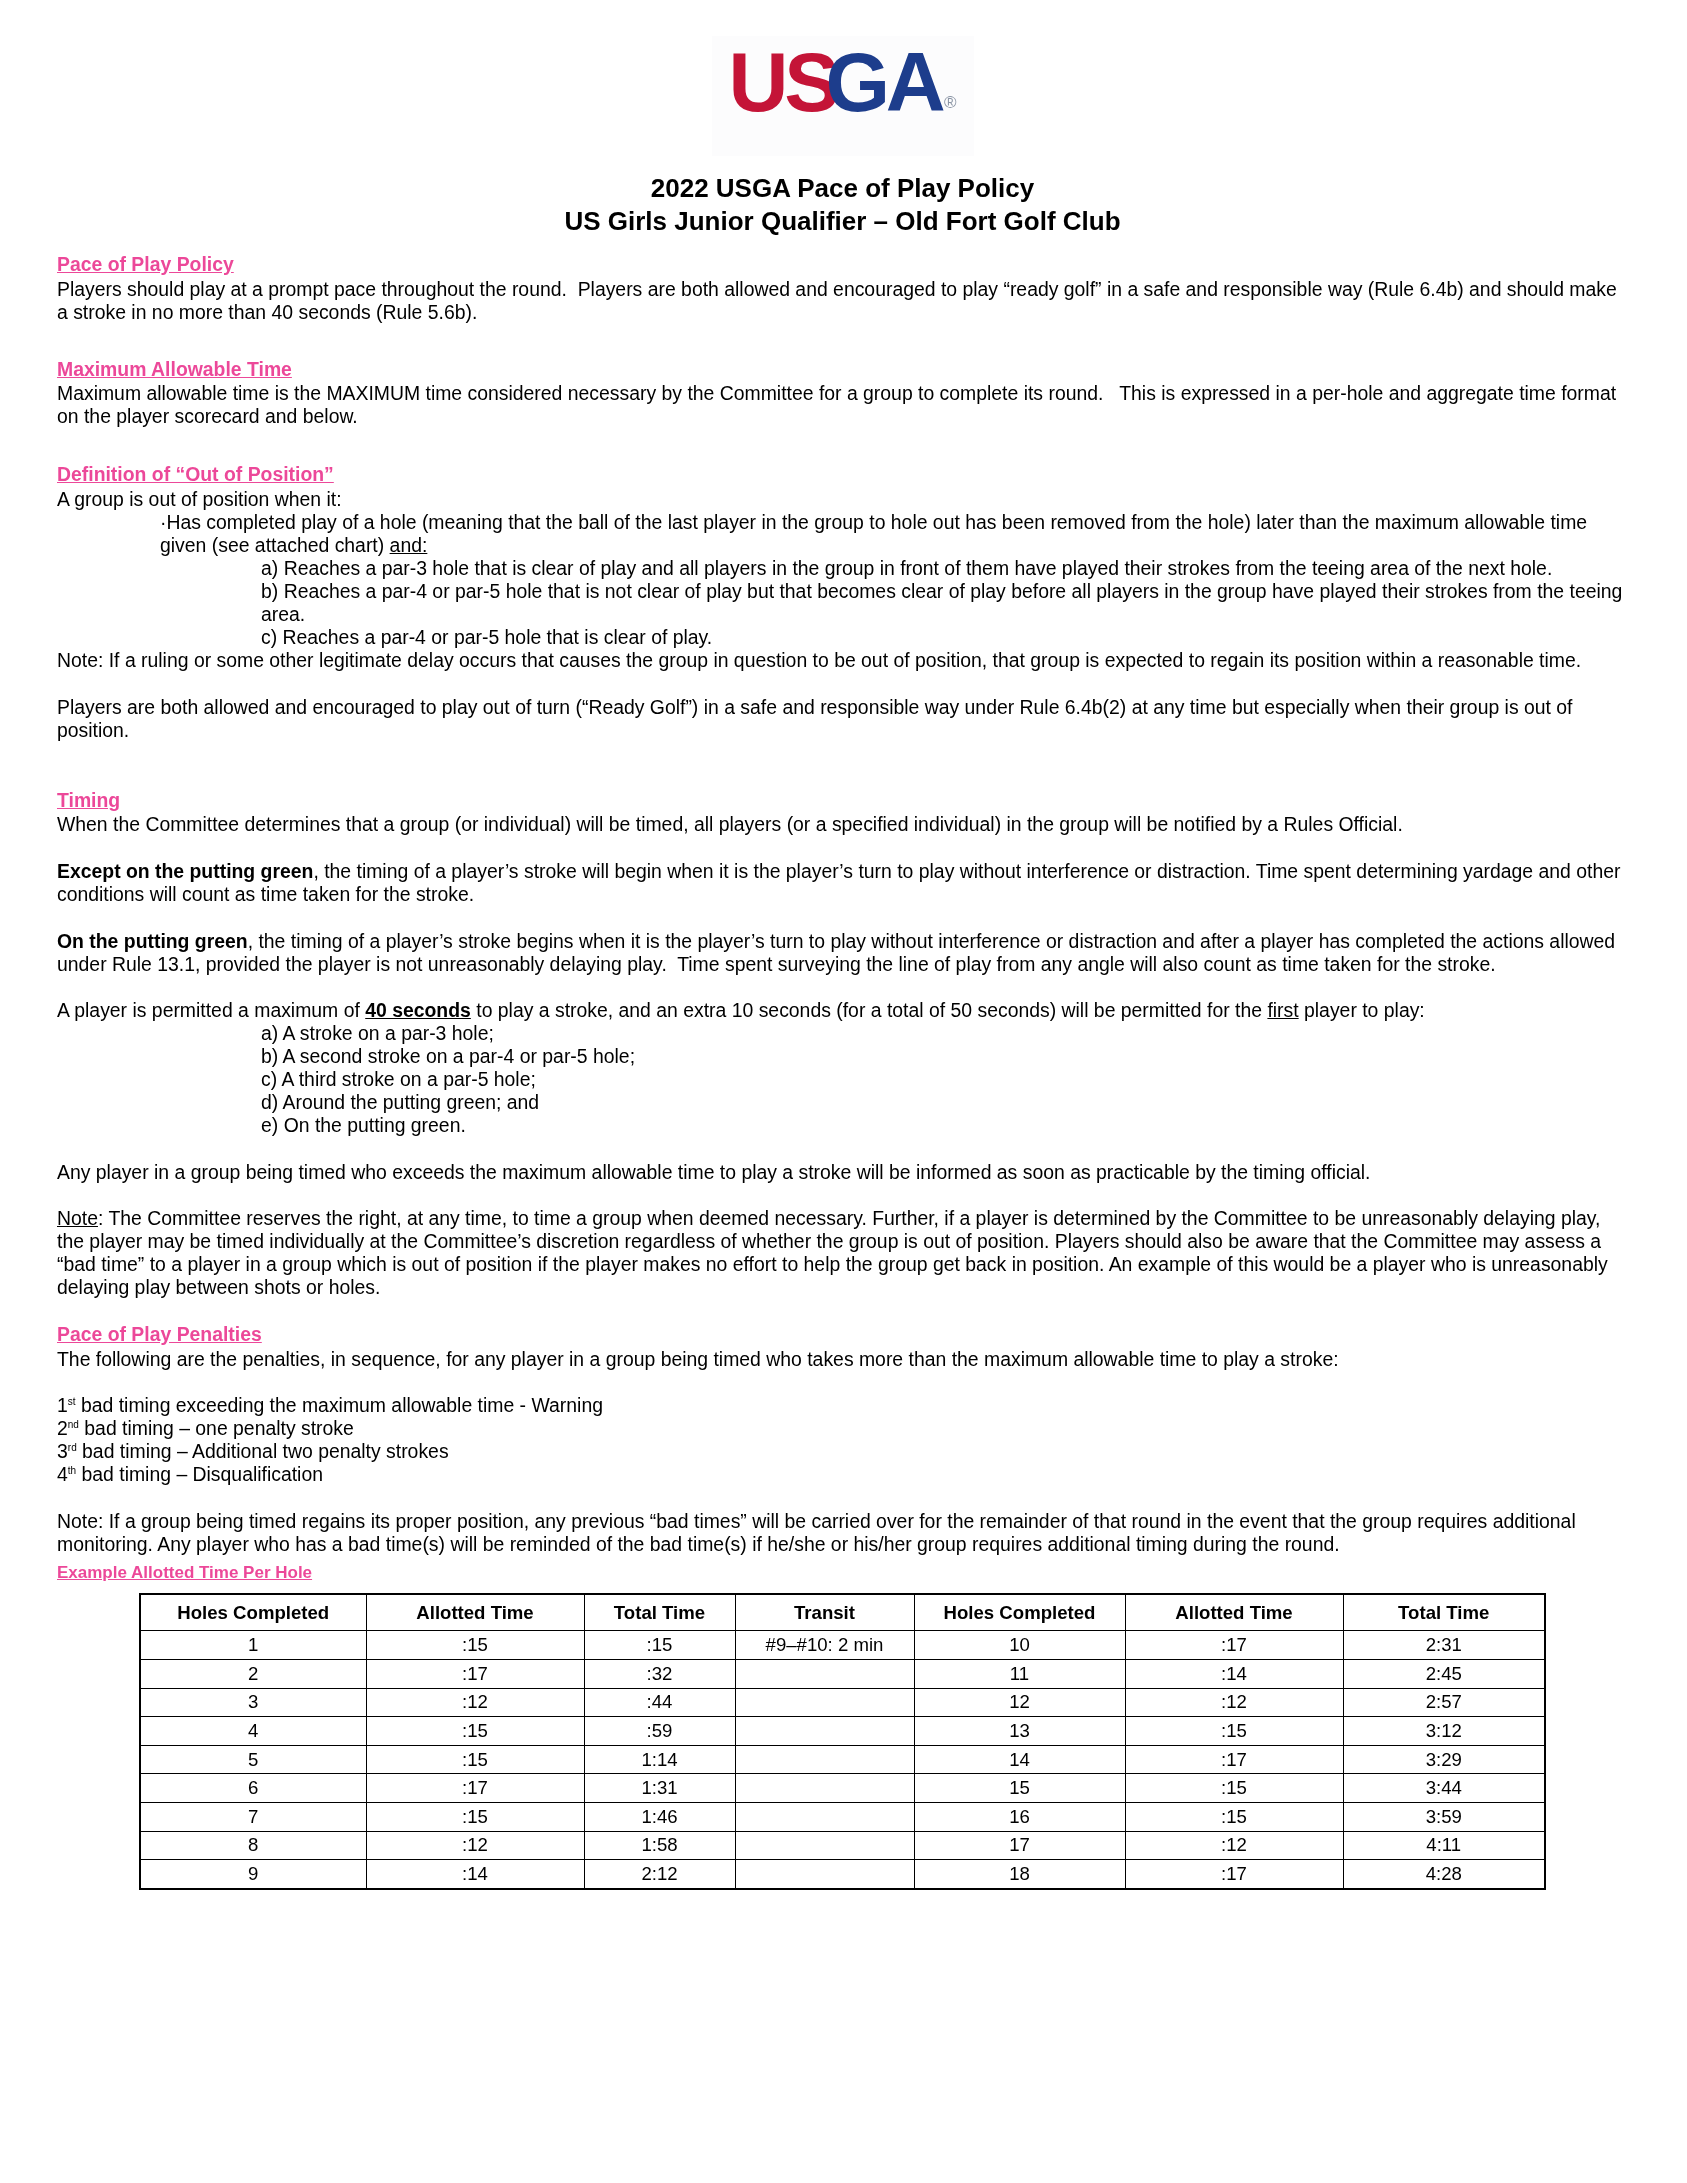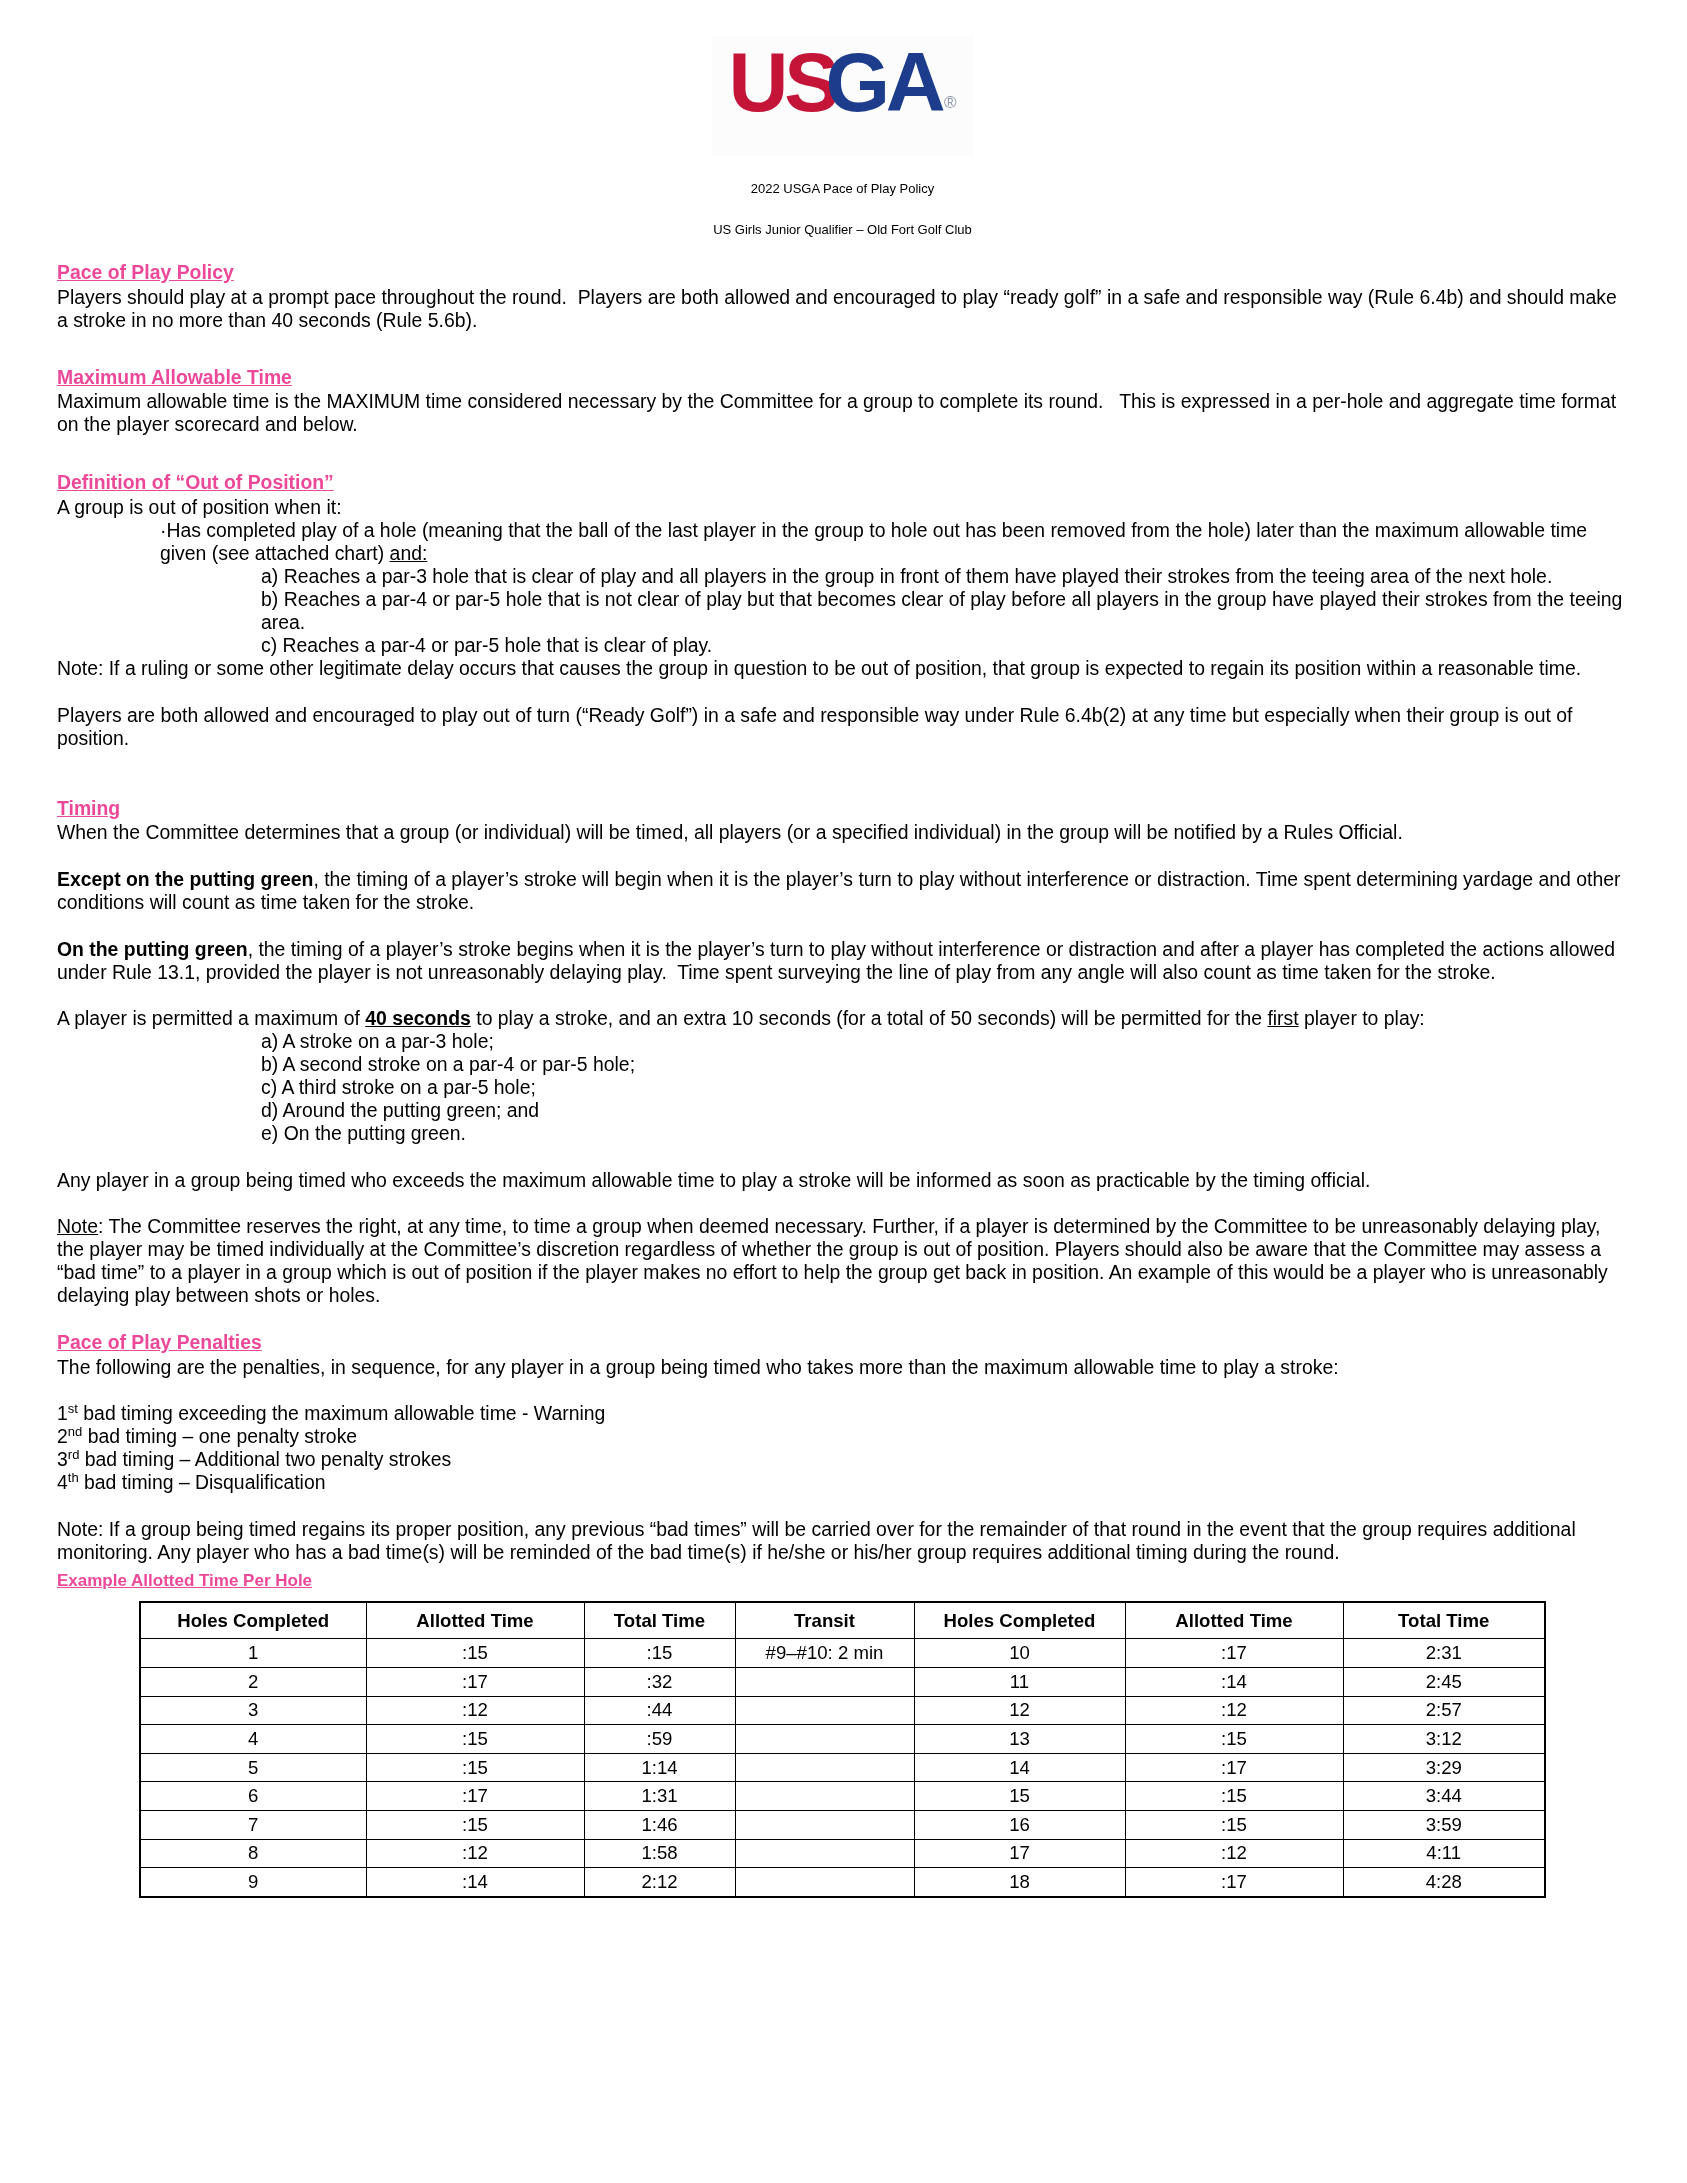--- a/index.html
+++ b/index.html
@@ -12,33 +12,33 @@
   .logo-wrap{
     width:262px;margin:0 auto;text-align:center;background:#fcfcfd;
     padding:3.4px 0 5px 0;line-height:88px;white-space:nowrap;
   }
   .logo-letters{font-weight:bold;font-size:83px;letter-spacing:-4.2px;}
   .logo-us{color:#c41437;}
   .logo-ga{color:#1d3d8c;margin-left:-10px;}
   .logo-reg{color:#8b95a5;font-size:17px;letter-spacing:0;vertical-align:3.4px;margin-left:2.5px;}
   
   .title-block{margin-top:20px;}
-  .title{margin:16px;text-align:center;font-weight:normal;font-size:13px;line-height:25px;}
+  .title{margin:8px;text-align:center;font-weight:bold;font-size:26px;line-height:25px;}
   
   .heading{
     margin:0;font-weight:bold;font-size:19.4px;line-height:23px;
     color:#ec4899;text-decoration:underline;
   }
   .heading.small{font-size:17px;line-height:21px;margin-top:6px;}
   
   .body{margin:0;font-size:19.4px;line-height:23px;white-space:pre-wrap;}
   .indent1{margin-left:103px;}
   .indent2{margin-left:204px;}
   .u{text-decoration:underline;}
-  sup{font-size:13px;line-height:0;}
+  sup{font-size:10px;line-height:0;}
   
   .mt2{margin-top:1.7px;}
   .mt22{margin-top:18.6px;}
   .mt26{margin-top:22px;}
   .mt28{margin-top:23.6px;}
   .mt40{margin-top:34px;}
   .mt42{margin-top:35px;}
   .mt56{margin-top:47px;}
   
   .time-table{

